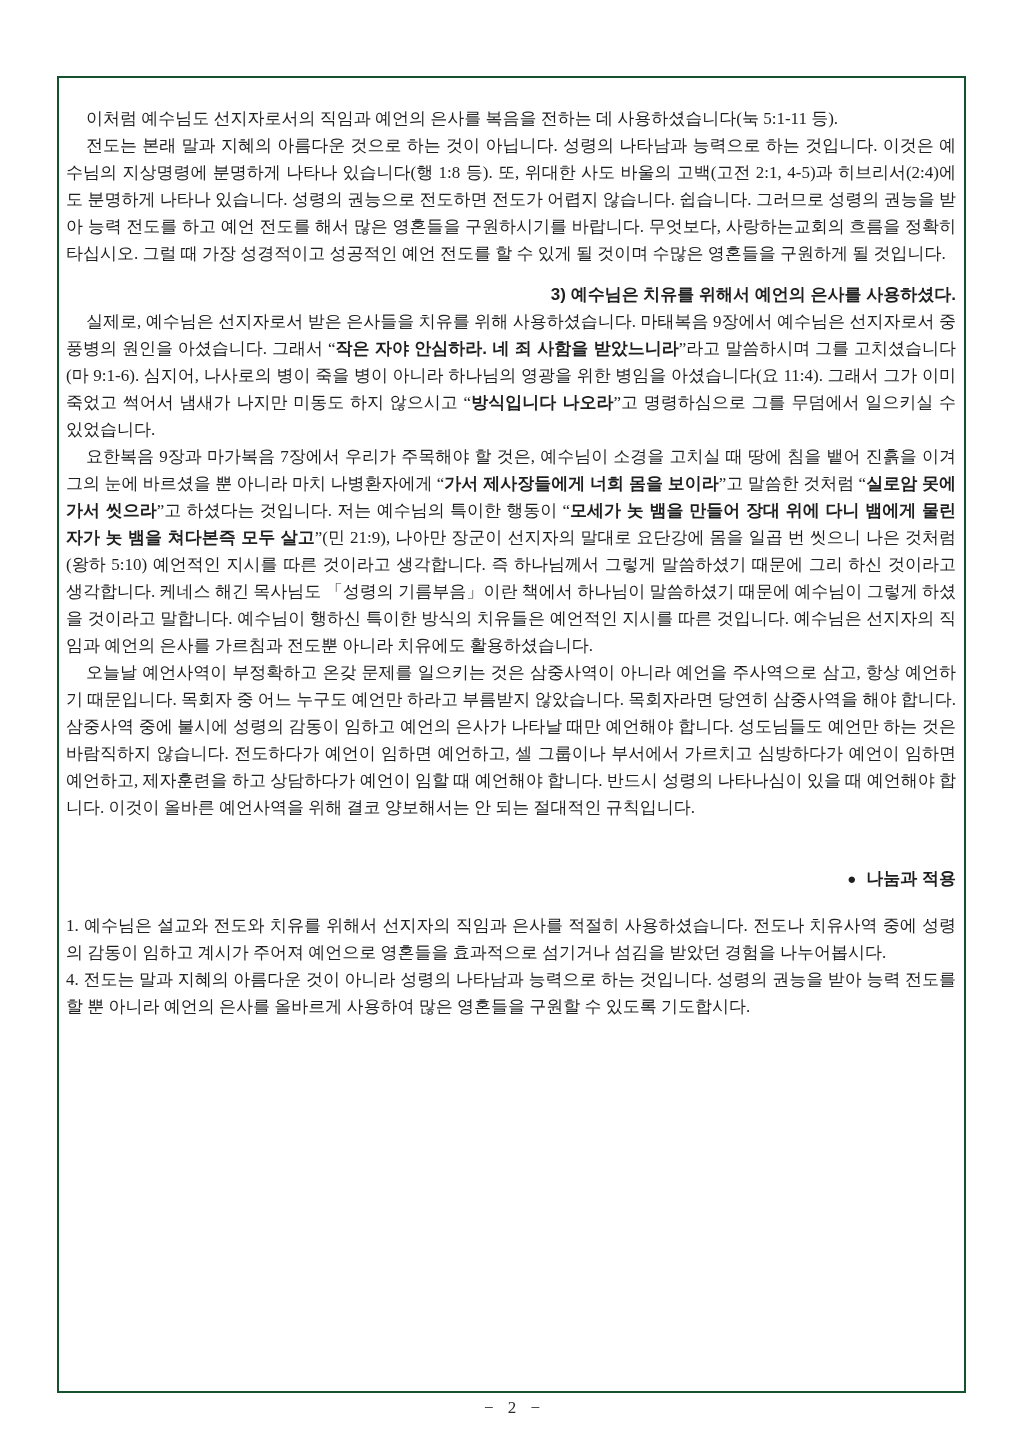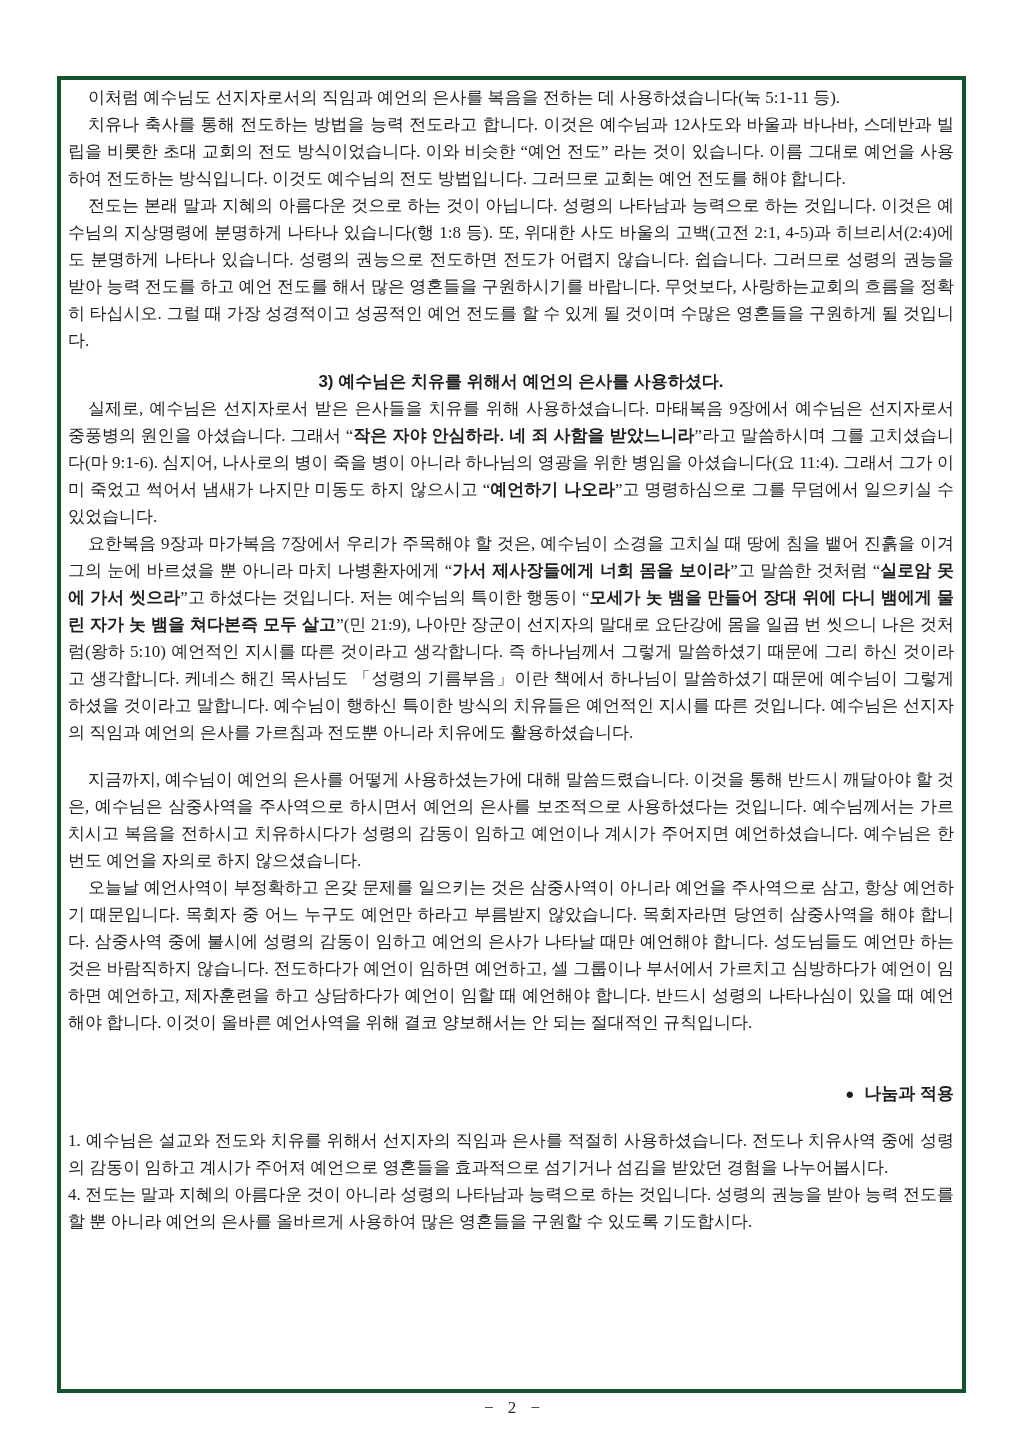--- a/index.html
+++ b/index.html
@@ -14,23 +14,23 @@
     background: #ffffff;
     font-family: "Liberation Serif", "DejaVu Serif", serif;
     color: #1f1f1f;
   }
   .border-box {
     position: absolute;
     left: 57px;
     top: 76px;
     width: 909px;
     height: 1317px;
-    border: 4px solid #14532d;
+    border: 2px solid #14532d;
     box-sizing: border-box;
-    padding: 4px 8px 6px 7px;
+    padding: 27px 8px 6px 7px;
     overflow: hidden;
     background: #ffffff;
   }
   .doc {
     font-size: 17px;
     line-height: 27px;
     text-align: justify;
     word-break: break-all;
     color: #1f1f1f;
   }
@@ -42,21 +42,21 @@
   }
   .para.indent { text-indent: 20px; }
   .doc b {
     font-family: "Liberation Sans", "DejaVu Sans", sans-serif;
     font-weight: bold;
   }
   .heading {
     font-family: "Liberation Sans", "DejaVu Sans", sans-serif;
     font-weight: bold;
     text-indent: 20px;
-    text-align: center;
+    text-align: right;
   }
   .bullet-heading {
     font-family: "Liberation Sans", "DejaVu Sans", sans-serif;
     font-weight: bold;
     text-align: right;
   }
   .bullet-heading .bullet {
     display: inline-block;
     margin-right: 10px;
     font-size: 15px;
@@ -77,26 +77,24 @@
     font-family: "Liberation Serif", "DejaVu Serif", serif;
   }
 </style>
 </head>
 <body>
 
 <div class="sheet">
   <div class="border-box">
     <div class="doc" id="doc-body">
         <p class="para indent"><span>이처럼 예수님도 선지자로서의 직임과 예언의 은사를 복음을 전하는 데 사용하셨습니다(눅 5:1-11 등).</span></p>
-        <p class="para indent"><span>치유나 축사를 통해 전도하는 방법을 능력 전도라고 합니다. 이것은 예수님과 12사도와 바울과 바나바, 스데반과 빌립을 비롯한 초대 교회의 전도 방식이었습니다. 이와 비슷한 “예언 전도” 라는 것이 있습니다. 이름 그대로 예언을 사용하여 전도하는 방식입니다. 이것도 예수님의 전도 방법입니다. 그러므로 교회는 예언 전도를 해야 합니다.</span></p>
         <p class="para indent"><span>전도는 본래 말과 지혜의 아름다운 것으로 하는 것이 아닙니다. 성령의 나타남과 능력으로 하는 것입니다. 이것은 예수님의 지상명령에 분명하게 나타나 있습니다(행 1:8 등). 또, 위대한 사도 바울의 고백(고전 2:1, 4-5)과 히브리서(2:4)에도 분명하게 나타나 있습니다. 성령의 권능으로 전도하면 전도가 어렵지 않습니다. 쉽습니다. 그러므로 성령의 권능을 받아 능력 전도를 하고 예언 전도를 해서 많은 영혼들을 구원하시기를 바랍니다. 무엇보다, 사랑하는교회의 흐름을 정확히 타십시오. 그럴 때 가장 성경적이고 성공적인 예언 전도를 할 수 있게 될 것이며 수많은 영혼들을 구원하게 될 것입니다.</span></p>
         <h3 class="heading gap-sm"><span>3) 예수님은 치유를 위해서 예언의 은사를 사용하셨다.</span></h3>
-        <p class="para indent"><span>실제로, 예수님은 선지자로서 받은 은사들을 치유를 위해 사용하셨습니다. 마태복음 9장에서 예수님은 선지자로서 중풍병의 원인을 아셨습니다. 그래서 “</span><b>작은 자야 안심하라. 네 죄 사함을 받았느니라</b><span>”라고 말씀하시며 그를 고치셨습니다(마 9:1-6). 심지어, 나사로의 병이 죽을 병이 아니라 하나님의 영광을 위한 병임을 아셨습니다(요 11:4). 그래서 그가 이미 죽었고 썩어서 냄새가 나지만 미동도 하지 않으시고 “</span><b>예언하기 나오라</b><span>”고 명령하심으로 그를 무덤에서 일으키실 수 있었습니다.</span></p>
+        <p class="para indent"><span>실제로, 예수님은 선지자로서 받은 은사들을 치유를 위해 사용하셨습니다. 마태복음 9장에서 예수님은 선지자로서 중풍병의 원인을 아셨습니다. 그래서 “</span><b>작은 자야 안심하라. 네 죄 사함을 받았느니라</b><span>”라고 말씀하시며 그를 고치셨습니다(마 9:1-6). 심지어, 나사로의 병이 죽을 병이 아니라 하나님의 영광을 위한 병임을 아셨습니다(요 11:4). 그래서 그가 이미 죽었고 썩어서 냄새가 나지만 미동도 하지 않으시고 “</span><b>방식입니다 나오라</b><span>”고 명령하심으로 그를 무덤에서 일으키실 수 있었습니다.</span></p>
         <p class="para indent"><span>요한복음 9장과 마가복음 7장에서 우리가 주목해야 할 것은, 예수님이 소경을 고치실 때 땅에 침을 뱉어 진흙을 이겨 그의 눈에 바르셨을 뿐 아니라 마치 나병환자에게 “</span><b>가서 제사장들에게 너희 몸을 보이라</b><span>”고 말씀한 것처럼 “</span><b>실로암 못에 가서 씻으라</b><span>”고 하셨다는 것입니다. 저는 예수님의 특이한 행동이 “</span><b>모세가 놋 뱀을 만들어 장대 위에 다니 뱀에게 물린 자가 놋 뱀을 쳐다본즉 모두 살고</b><span>”(민 21:9), 나아만 장군이 선지자의 말대로 요단강에 몸을 일곱 번 씻으니 나은 것처럼(왕하 5:10) 예언적인 지시를 따른 것이라고 생각합니다. 즉 하나님께서 그렇게 말씀하셨기 때문에 그리 하신 것이라고 생각합니다. 케네스 해긴 목사님도 「성령의 기름부음」이란 책에서 하나님이 말씀하셨기 때문에 예수님이 그렇게 하셨을 것이라고 말합니다. 예수님이 행하신 특이한 방식의 치유들은 예언적인 지시를 따른 것입니다. 예수님은 선지자의 직임과 예언의 은사를 가르침과 전도뿐 아니라 치유에도 활용하셨습니다.</span></p>
-        <p class="para indent gap-md"><span>지금까지, 예수님이 예언의 은사를 어떻게 사용하셨는가에 대해 말씀드렸습니다. 이것을 통해 반드시 깨달아야 할 것은, 예수님은 삼중사역을 주사역으로 하시면서 예언의 은사를 보조적으로 사용하셨다는 것입니다. 예수님께서는 가르치시고 복음을 전하시고 치유하시다가 성령의 감동이 임하고 예언이나 계시가 주어지면 예언하셨습니다. 예수님은 한 번도 예언을 자의로 하지 않으셨습니다.</span></p>
         <p class="para indent"><span>오늘날 예언사역이 부정확하고 온갖 문제를 일으키는 것은 삼중사역이 아니라 예언을 주사역으로 삼고, 항상 예언하기 때문입니다. 목회자 중 어느 누구도 예언만 하라고 부름받지 않았습니다. 목회자라면 당연히 삼중사역을 해야 합니다. 삼중사역 중에 불시에 성령의 감동이 임하고 예언의 은사가 나타날 때만 예언해야 합니다. 성도님들도 예언만 하는 것은 바람직하지 않습니다. 전도하다가 예언이 임하면 예언하고, 셀 그룹이나 부서에서 가르치고 심방하다가 예언이 임하면 예언하고, 제자훈련을 하고 상담하다가 예언이 임할 때 예언해야 합니다. 반드시 성령의 나타나심이 있을 때 예언해야 합니다. 이것이 올바른 예언사역을 위해 결코 양보해서는 안 되는 절대적인 규칙입니다.</span></p>
         <p class="bullet-heading gap-lg"><span class="bullet">●</span><span>나눔과 적용</span></p>
         <p class="para item gap-md"><span>1. 예수님은 설교와 전도와 치유를 위해서 선지자의 직임과 은사를 적절히 사용하셨습니다. 전도나 치유사역 중에 성령의 감동이 임하고 계시가 주어져 예언으로 영혼들을 효과적으로 섬기거나 섬김을 받았던 경험을 나누어봅시다.</span></p>
         <p class="para item"><span>4. 전도는 말과 지혜의 아름다운 것이 아니라 성령의 나타남과 능력으로 하는 것입니다. 성령의 권능을 받아 능력 전도를 할 뿐 아니라 예언의 은사를 올바르게 사용하여 많은 영혼들을 구원할 수 있도록 기도합시다.</span></p>
       </div>
   </div>
   <div class="footer">− 2 −</div>
 </div>
 
 </body></html>

